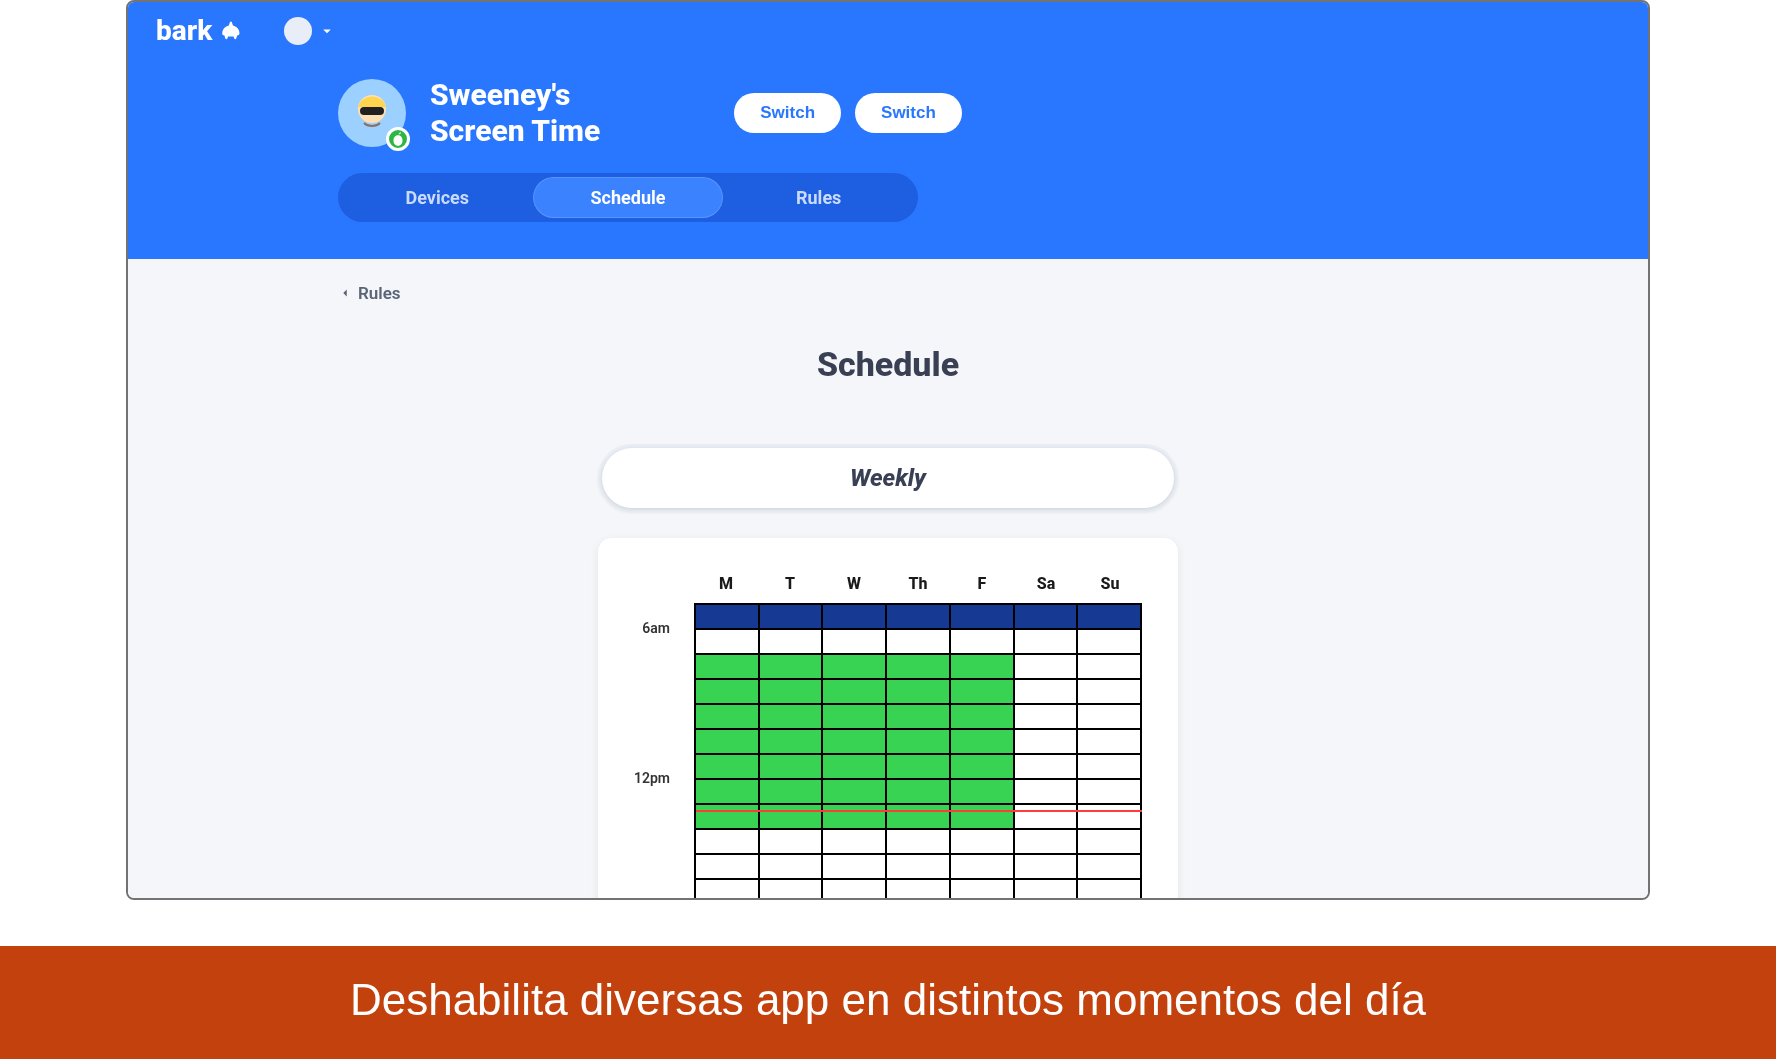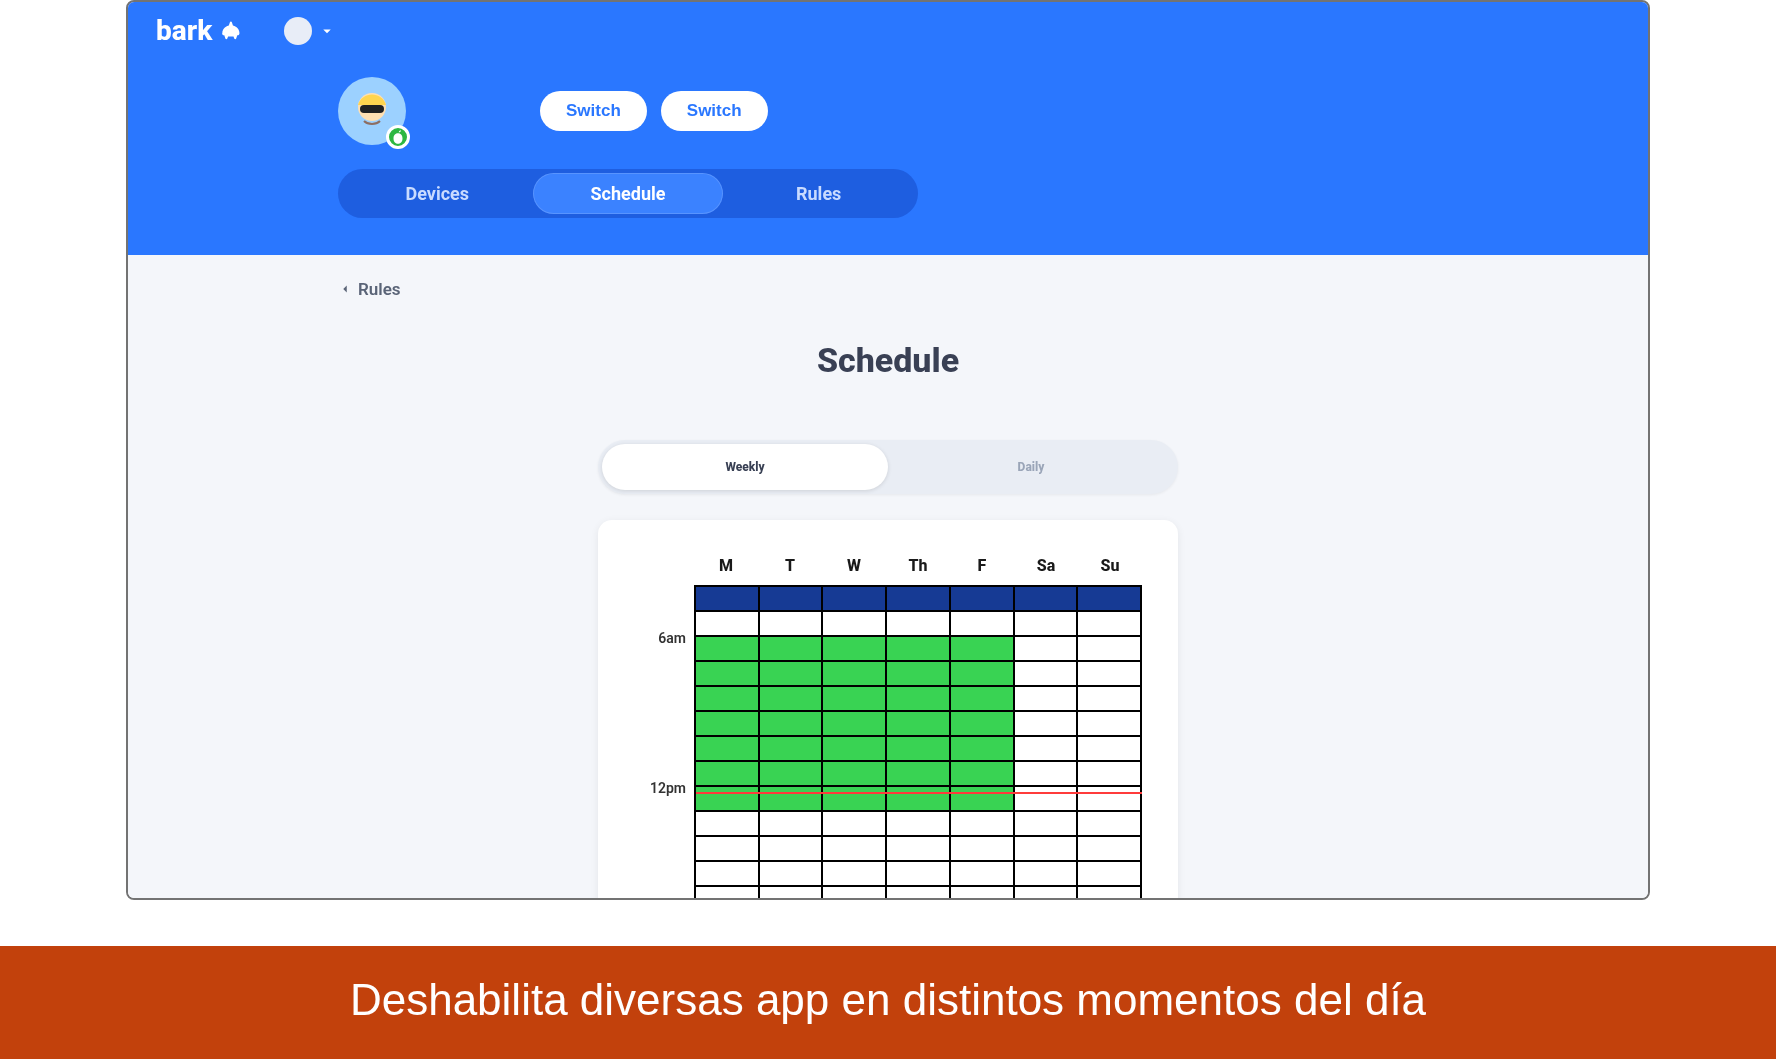--- a/index.html
+++ b/index.html
@@ -172,25 +172,26 @@
     background: #e9edf4;
     border-radius: 999px;
     display: flex;
     padding: 4px;
     box-shadow: 0 1px 3px rgba(0,0,0,0.06);
   }
   .view-opt {
     flex: 1;
     text-align: center;
     font-weight: 800;
-    font-size: 12px;
+    font-size: 24px;
     padding: 16px 10px;
     border-radius: 999px;
     color: #9aa5b8;
     cursor: pointer;
+    font-style: italic;
   }
   .view-opt.active {
     background: #fff;
     color: #394054;
     box-shadow: 0 1px 4px rgba(0,0,0,0.12);
   }
   
   .card {
     background: #fff;
     width: 580px;
@@ -221,26 +222,25 @@
     border-top: 2px solid #000;
     border-left: 2px solid #000;
   }
   .time-labels {
     position: absolute;
     left: 0;
     top: 0;
   }
   .time-label {
     position: absolute;
-    right: 8px;
+    right: 24px;
     font-size: 14px;
     font-weight: 600;
     color: #333;
     transform: translateY(-50%);
-    margin-top: 28px;
   }
   .row {
     display: flex;
     height: 25px;
   }
   .cell {
     flex: 1;
     border-right: 2px solid #000;
     border-bottom: 2px solid #000;
     background: #fff;
@@ -299,20 +299,24 @@
           <path d="M10 18c4-14 24-14 28 0" fill="#ffd54f"></path>
           <rect x="12" y="18" width="24" height="8" rx="4" fill="#212121"></rect>
           <path d="M16 34c4 4 12 4 16 0" stroke="#8d6e63" stroke-width="2" fill="none"></path>
         </svg>
         <span class="child-badge">
           <svg width="12" height="12" viewBox="0 0 24 24" fill="#fff">
               <path d="M16 3c0 2-2 3-3 3 0-2 2-3 3-3zm-4 4c3 0 6 2 6 7s-3 7-6 7-6-2-6-7 3-7 6-7z"></path>
             </svg>
         </span>
       </div>
+      <div class="child-title">
+        <div>Sweeney's</div>
+        <div>Screen Time</div>
+      </div>
       <div class="child-actions">
         <button class="pill-btn">Switch</button>
         <button class="pill-btn">Switch</button>
       </div>
     </div>
 
     <div class="subtabs-wrap">
       <div class="subtabs">
         <div class="subtab">Devices</div>
         <div class="subtab active">Schedule</div>
@@ -326,21 +330,20 @@
       <svg width="14" height="14" viewBox="0 0 24 24" fill="#5a6477">
           <path d="M15 6l-6 6 6 6z"></path>
         </svg>
       <span>Rules</span>
     </div>
 
     <div class="page-title">Schedule</div>
 
     <div class="view-toggle">
       <div class="view-opt active">Weekly</div>
-      <div class="view-opt">Daily</div>
     </div>
 
     <div class="card">
       <div class="sched-grid">
         <div class="day-headers" id="day-headers">
             <div class="day-header">M</div>
             <div class="day-header">T</div>
             <div class="day-header">W</div>
             <div class="day-header">Th</div>
             <div class="day-header">F</div>

